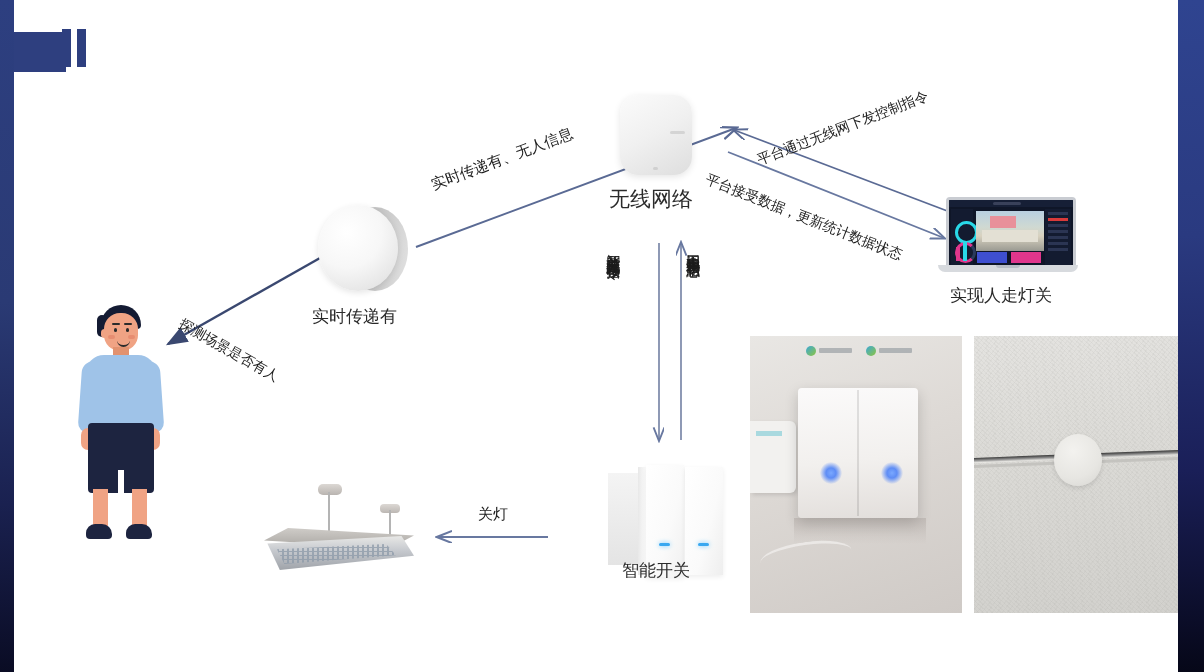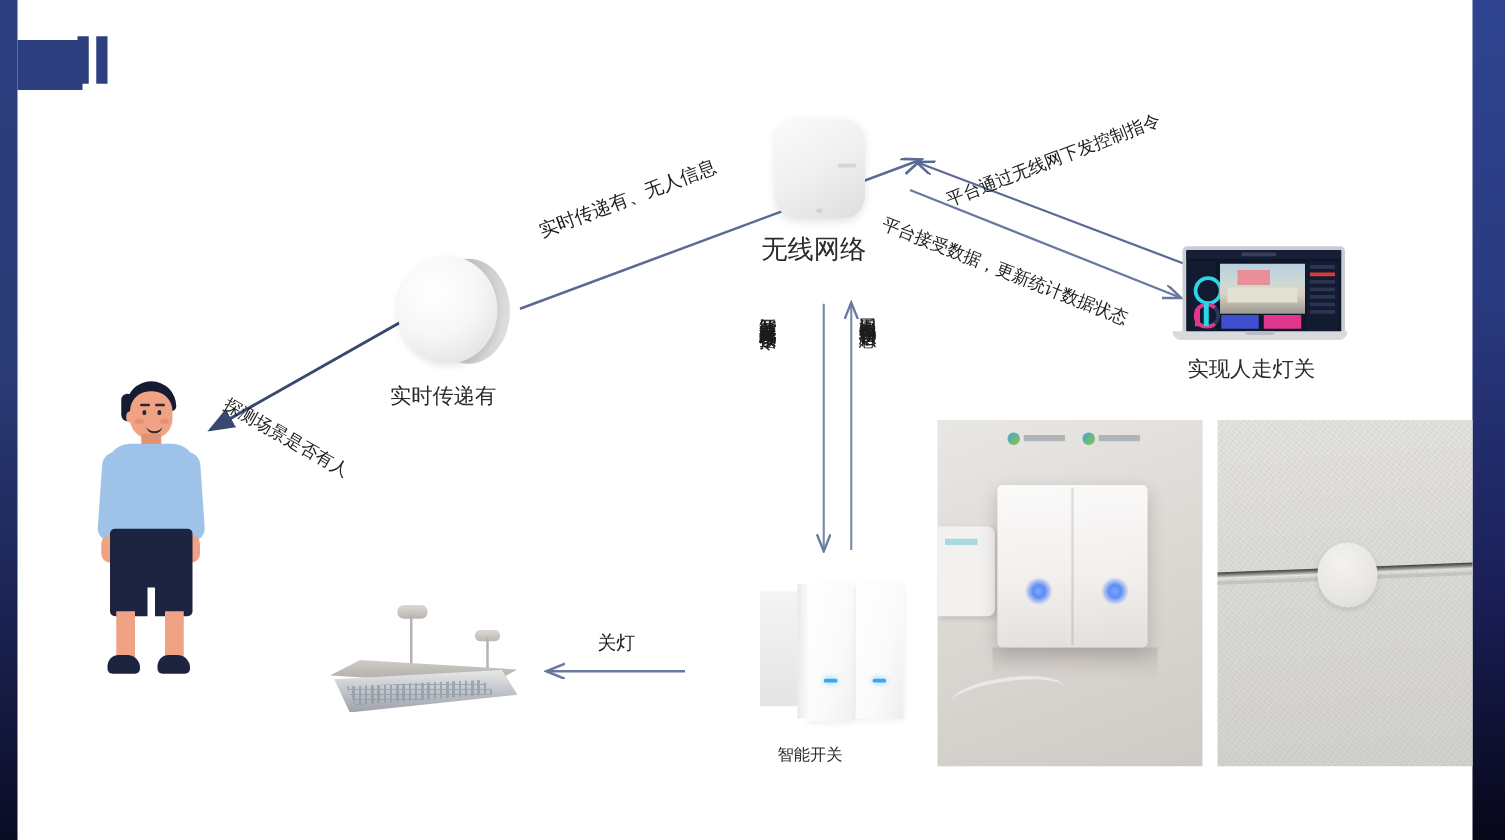--- a/index.html
+++ b/index.html
@@ -121,21 +121,21 @@
   .label-laptop{left:950px;top:284px;font-size:17px;}
 
   
   .switch{position:absolute;left:608px;top:465px;width:116px;height:118px;}
   .sw-back{position:absolute;left:0;top:8px;width:30px;height:92px;background:linear-gradient(180deg,#f4f4f4,#e4e4e4);}
   .sw-edge{position:absolute;left:30px;top:2px;width:8px;height:108px;background:linear-gradient(90deg,#e8e8e8,#fdfdfd);}
   .sw-p1{position:absolute;left:38px;top:0px;width:38px;height:112px;background:linear-gradient(105deg,#ffffff 0%,#fafafa 60%,#f0f0f0 100%);box-shadow:0 2px 5px rgba(0,0,0,.07);}
   .sw-p2{position:absolute;left:77px;top:2px;width:38px;height:108px;background:linear-gradient(105deg,#ffffff 0%,#fafafa 60%,#eeeeee 100%);box-shadow:0 2px 5px rgba(0,0,0,.07);}
   .sw-led{position:absolute;width:11px;height:3px;background:#3aa8f0;border-radius:2px;top:78px;box-shadow:0 0 5px #6cc6ff;}
   .sw-led-1{left:51px;} .sw-led-2{left:90px;}
-  .label-switch{left:622px;top:595px;font-size:13px;}
+  .label-switch{left:622px;top:559px;font-size:17px;}
 
   
   .lamp{position:absolute;left:258px;top:478px;width:160px;height:92px;}
   .lamp-rod1{position:absolute;left:70px;top:14px;width:2px;height:40px;background:#b4b4b4;}
   .lamp-cap1{position:absolute;left:60px;top:6px;width:24px;height:11px;background:linear-gradient(180deg,#dcd8d4,#b9b4b0);border-radius:5px;}
   .lamp-rod2{position:absolute;left:131px;top:32px;width:2px;height:38px;background:#b4b4b4;}
   .lamp-cap2{position:absolute;left:122px;top:26px;width:20px;height:9px;background:linear-gradient(180deg,#dcd8d4,#bcb7b3);border-radius:4px;}
   .lamp-top{
     position:absolute;left:6px;top:50px;width:150px;height:20px;
     background:linear-gradient(180deg,#cfccc8,#a9a6a2);

